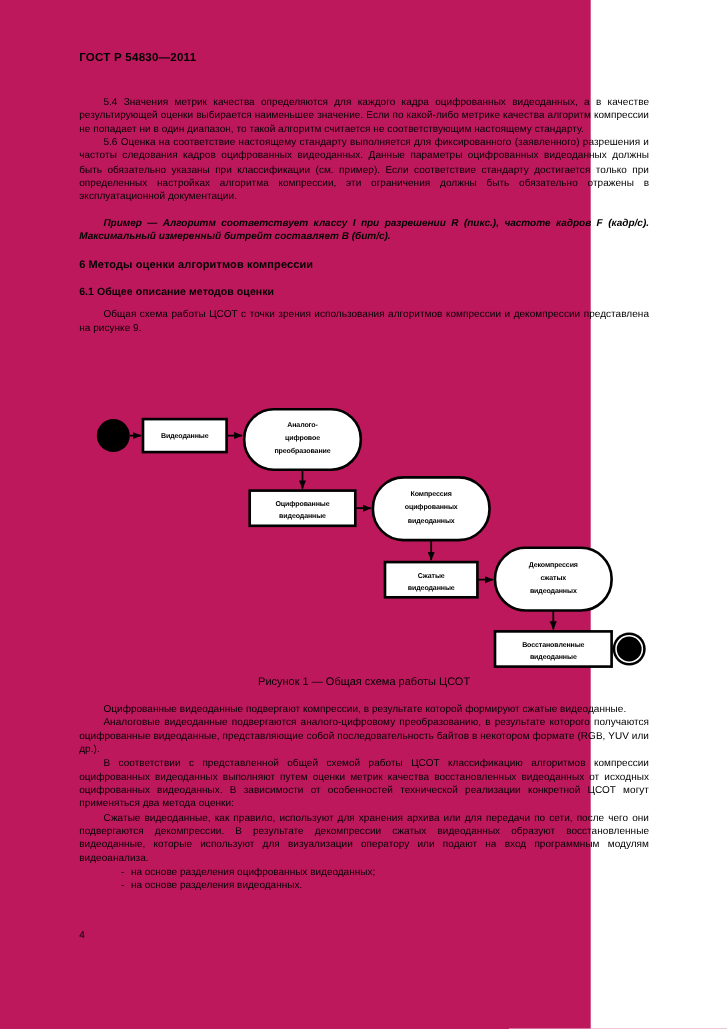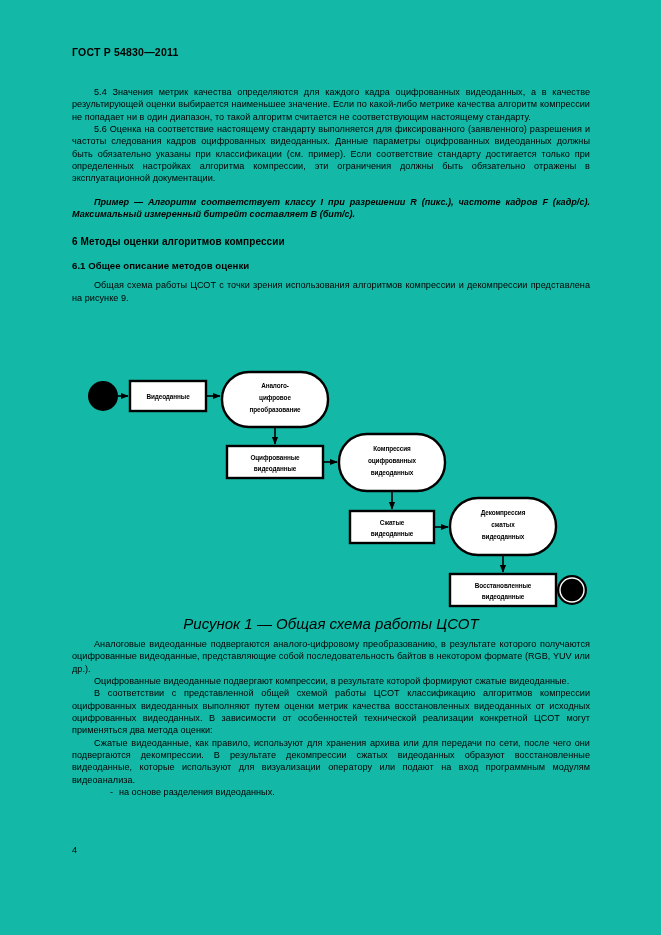--- a/index.html
+++ b/index.html
@@ -12,23 +12,23 @@
     height: 935px;
     position: relative;
     font-family: "Liberation Sans", sans-serif;
     color: #000000;
     overflow: hidden;
   }
 
   .page {
     position: absolute;
     left: 0; top: 0;
-    width: 661px;
+    width: 537px;
     height: 935px;
-    background: #14b8a6;
+    background: #be185d;
   }
 
   
   .doc-header {
     position: absolute;
     left: 72px;
     top: 46px;
     font-size: 10.5px;
     font-weight: bold;
     letter-spacing: 0.2px;
@@ -105,22 +105,21 @@
     height: 250px;
   }
   .figure svg { display: block; }
 
   .fig-caption {
     position: absolute;
     left: 0;
     top: 247px;
     width: 518px;
     text-align: center;
-    font-size: 15px;
-    font-style: italic;
+    font-size: 10px;
   }
 
   
   .page-number {
     position: absolute;
     left: 72px;
     top: 845px;
     font-size: 9.1px;
   }
 
@@ -237,24 +236,25 @@
         <circle cx="500" cy="222" r="15" fill="#000"></circle>
         <circle cx="500" cy="222" r="12" fill="none" stroke="#fff" stroke-width="1.4"></circle>
         <circle cx="500" cy="222" r="9.5" fill="#000"></circle>
       </g>
     </svg>
 
     <div class="fig-caption">Рисунок 1 — Общая схема работы ЦСОТ</div>
   </div>
 
   <div class="content" style="top:638px;">
+    <p class="body">Оцифрованные видеоданные подвергают компрессии, в результате которой формируют сжатые видеоданные.</p>
     <p class="body">Аналоговые видеоданные подвергаются аналого-цифровому преобразованию, в результате которого получаются оцифрованные видеоданные, представляющие собой последовательность байтов в некотором формате (RGB, YUV или др.).</p>
-    <p class="body">Оцифрованные видеоданные подвергают компрессии, в результате которой формируют сжатые видеоданные.</p>
     <p class="body">В соответствии с представленной общей схемой работы ЦСОТ классификацию алгоритмов компрессии оцифрованных видеоданных выполняют путем оценки метрик качества восстановленных видеоданных от исходных оцифрованных видеоданных. В зависимости от особенностей технической реализации конкретной ЦСОТ могут применяться два метода оценки:</p>
     <p class="body">Сжатые видеоданные, как правило, используют для хранения архива или для передачи по сети, после чего они подвергаются декомпрессии. В результате декомпрессии сжатых видеоданных образуют восстановленные видеоданные, которые используют для визуализации оператору или подают на вход программным модулям видеоанализа.</p>
 
     <ul class="dash-list">
+      <li>на основе разделения оцифрованных видеоданных;</li>
       <li>на основе разделения видеоданных.</li>
     </ul>
   </div>
 
   <div class="page-number">4</div>
 </div>
 
 </body></html>

